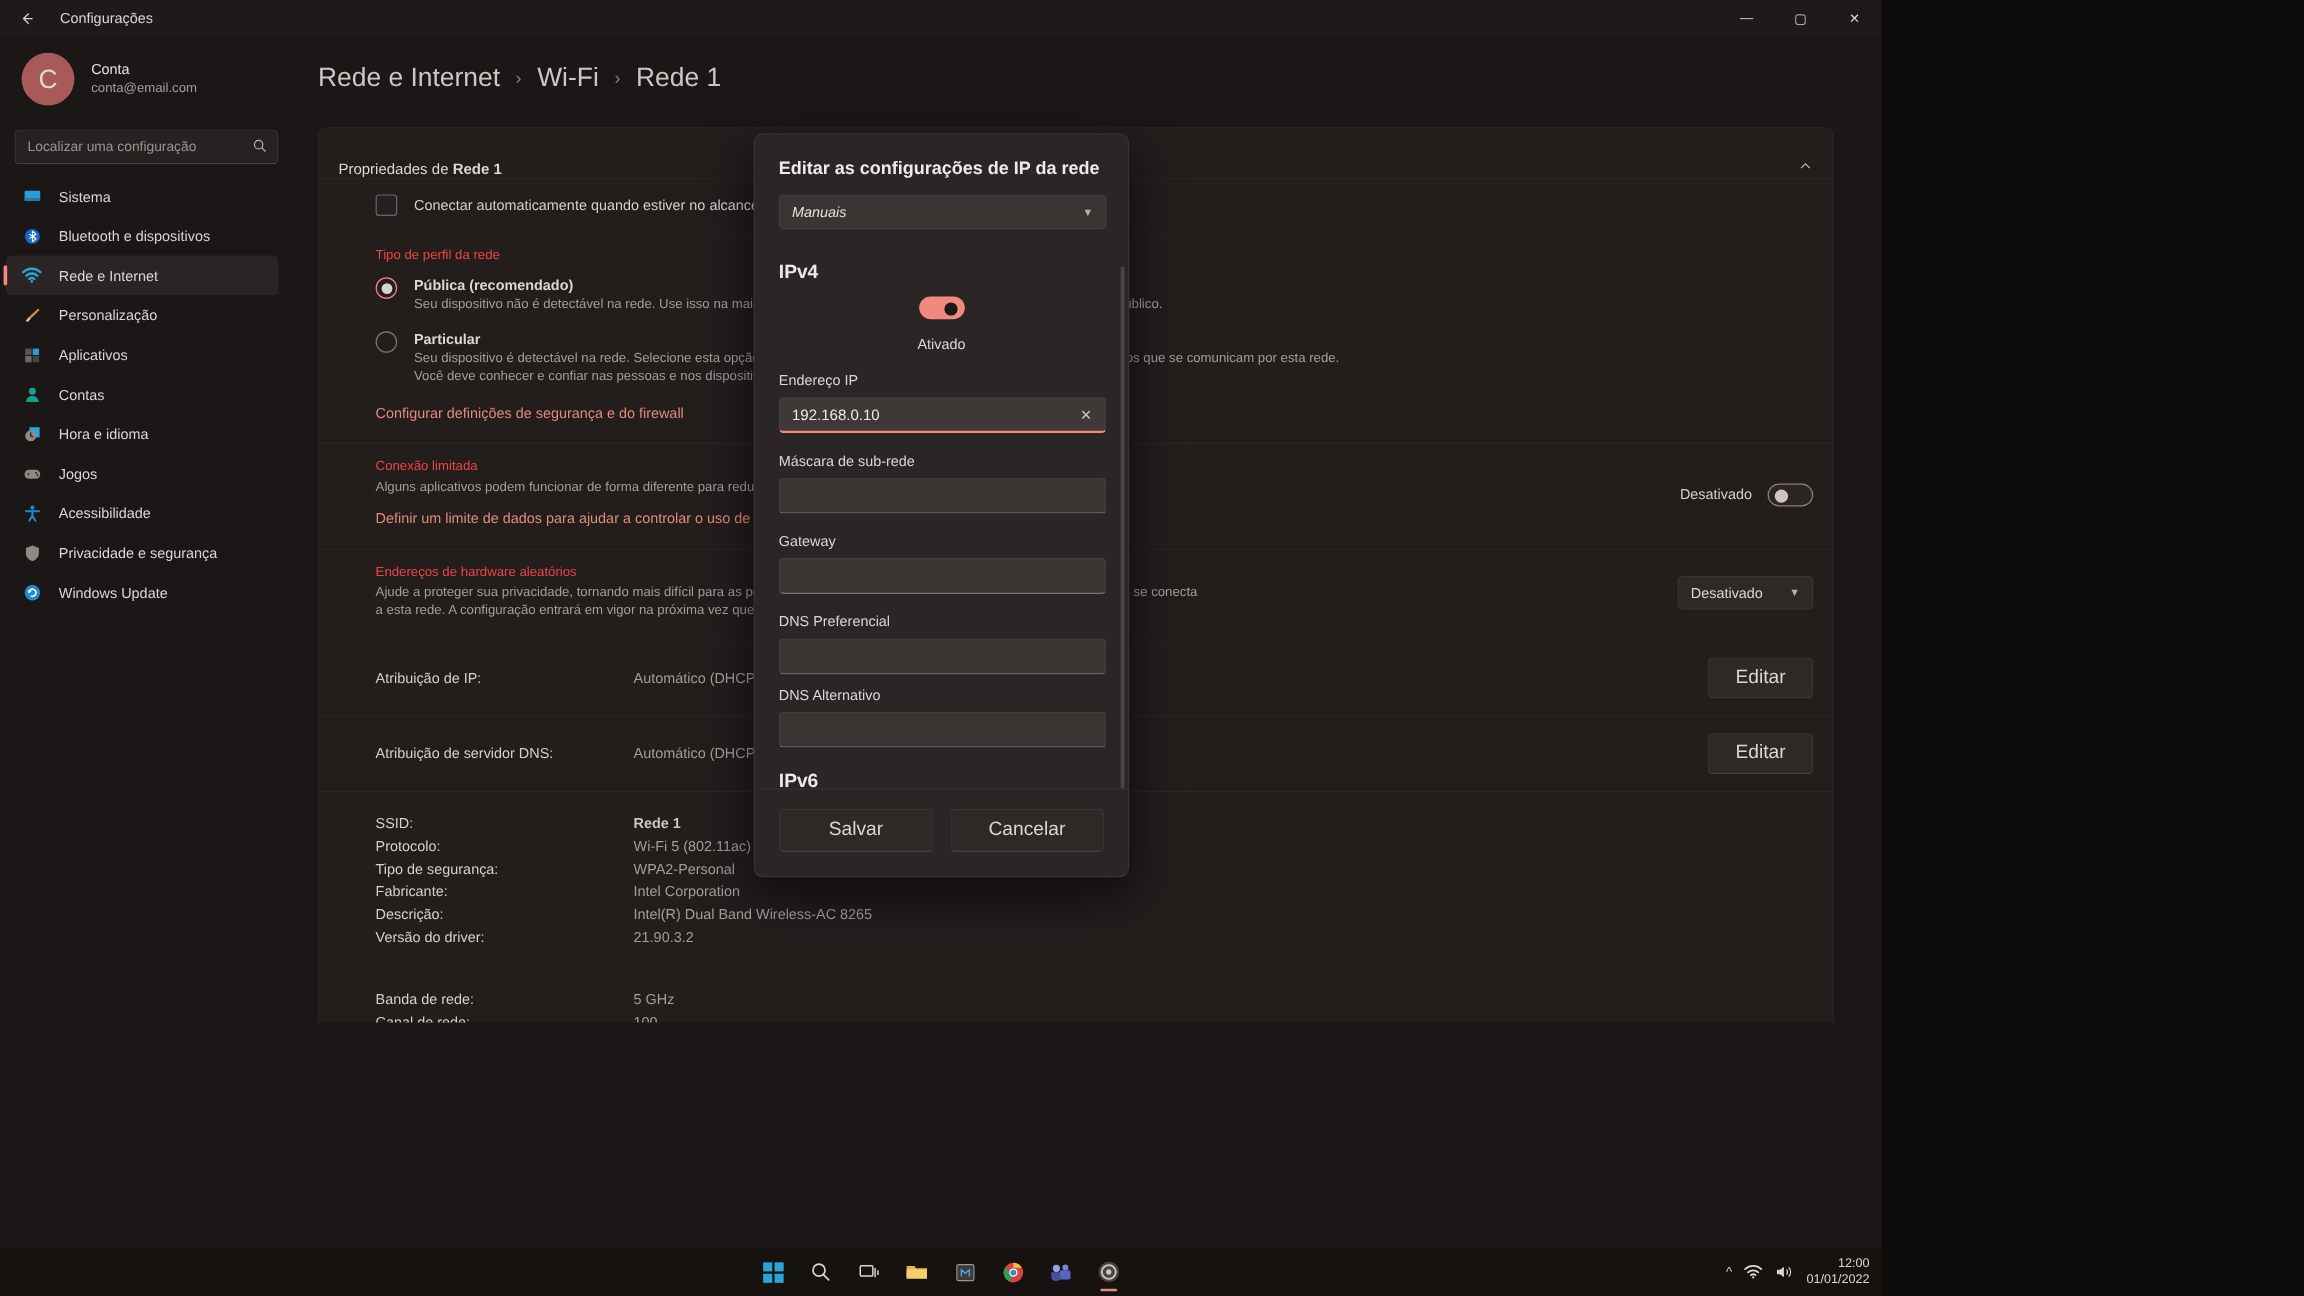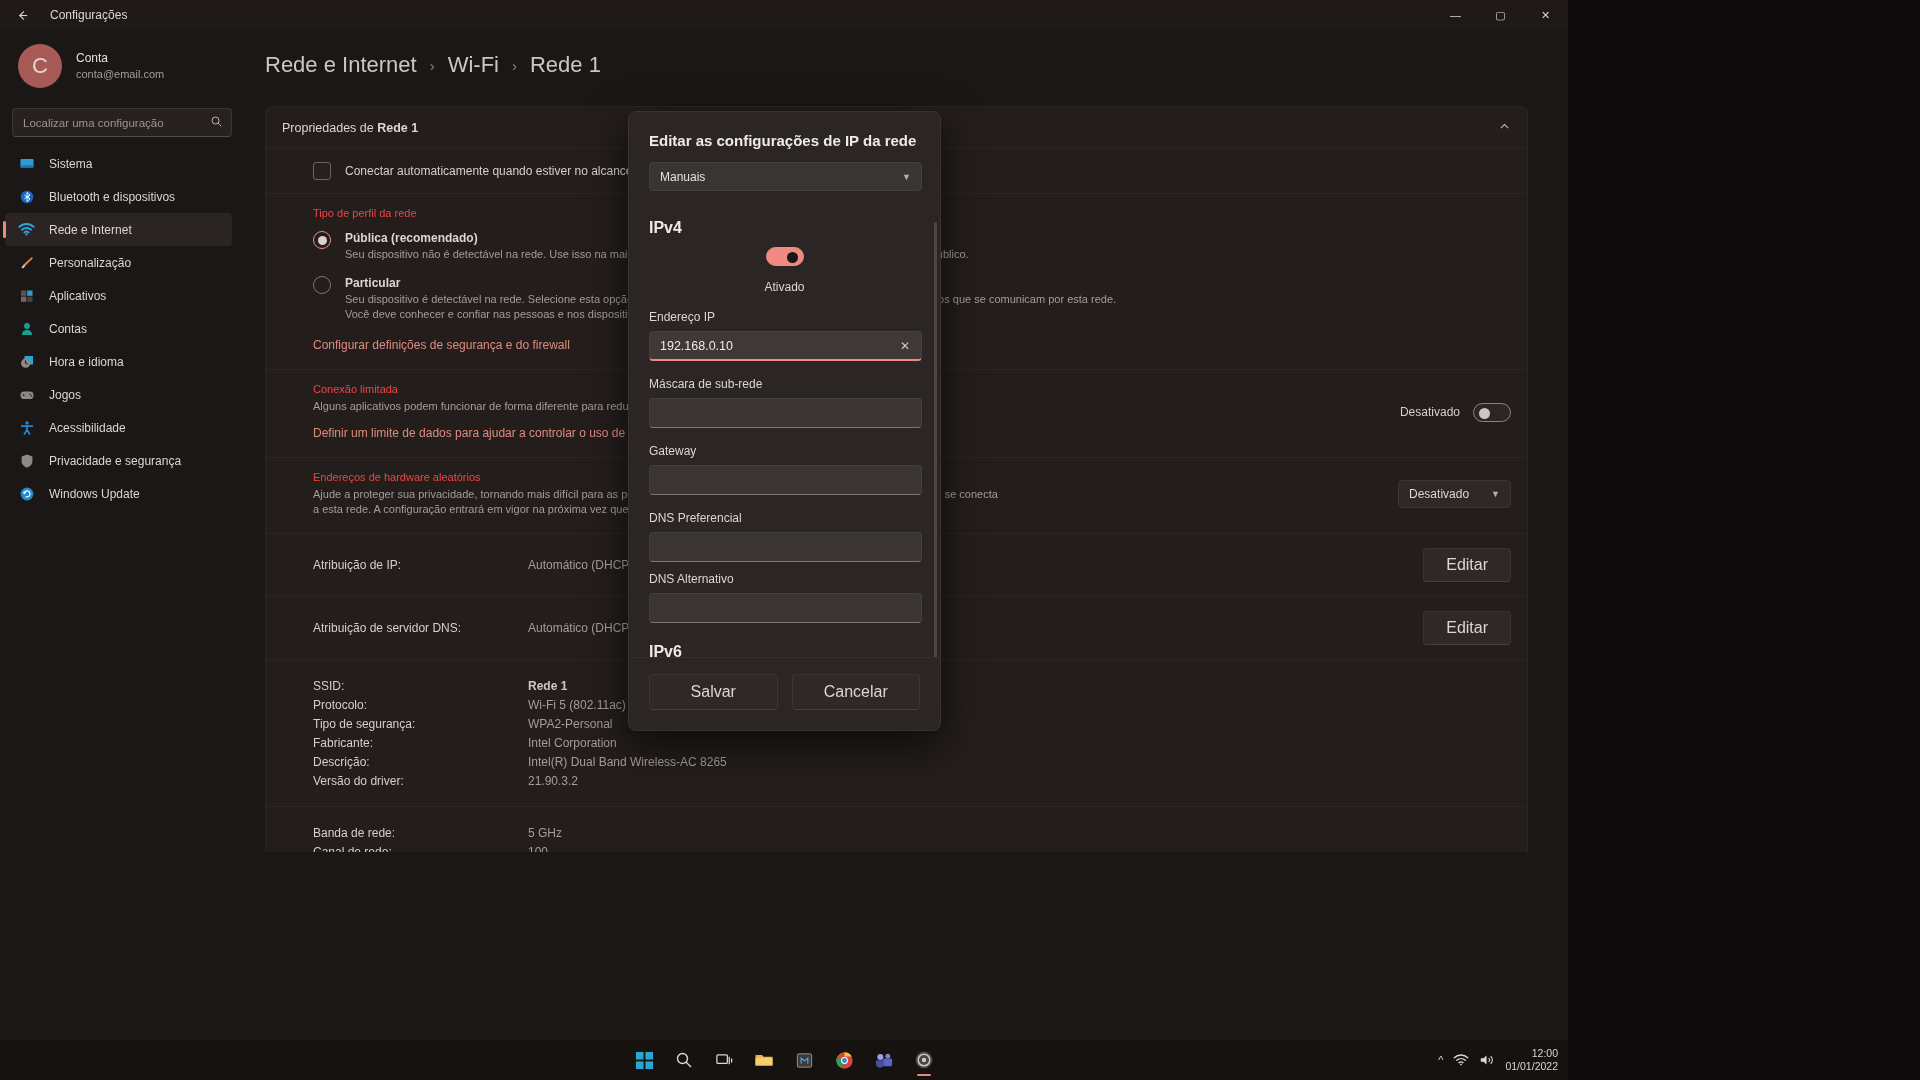--- a/index.html
+++ b/index.html
@@ -90,21 +90,21 @@
   .bc-sep { color: #8d8582; font-size: 15px; }
   .bc-item { cursor: pointer; }
   .bc-item.current { cursor: default; }
 
   .card {
     margin: 28px 40px 0 17px;
     background: #231d1c; border: 1px solid #2b2524; border-radius: 7px;
     overflow: hidden;
   }
   .card-head {
-    display: flex; align-items: center; height: 42px; padding: 0 16px 0 16px;
+    display: flex; align-items: flex-end; height: 42px; padding: 0 16px 0 16px;
     border-bottom: 1px solid #2b2524;
   }
   .card-head .t { color: #ddd6d3; font-size: 12.5px; }
   .card-head .t b { font-weight: bold; }
   .chev { margin-left: auto; color: #bdb6b3; font-size: 11px; cursor: pointer; }
 
   .row { padding: 14px 16px 14px 47px; border-bottom: 1px solid #2b2524; }
   .row.kv { display: flex; align-items: center; }
   .row .k { color: #d6cfcc; font-size: 12px; width: 215px; }
   .row .v { color: #a49d9a; font-size: 12px; flex: 1; }
@@ -168,21 +168,21 @@
     display: flex; flex-direction: column;
     max-height: 620px;
   }
   .modal-title { color: #efe9e7; font-size: 15px; font-weight: bold; padding: 20px 20px 13px 20px; }
   .modal-body { padding: 0 20px 0 20px; overflow: hidden; position: relative; flex: 1; }
   .modal-scroll { position: absolute; right: 3px; top: 60px; width: 3px; height: 470px; background: #4e4644; border-radius: 2px; }
 
   .m-select {
     width: 273px; height: 29px; background: #3a3433; border: 1px solid #454040;
     border-radius: 4px; color: #e6e0de; font-size: 12px;
-    display: flex; align-items: center; padding: 0 10px; cursor: pointer;
+    display: flex; align-items: center; padding: 0 10px; cursor: pointer; font-style: italic;
   }
   .m-select .dc { margin-left: auto; color: #b6afac; font-size: 9px; }
 
   .m-h { color: #efe9e7; font-size: 16px; font-weight: bold; margin: 28px 0 10px 0; }
   .m-toggle-row { display: flex; align-items: center; gap: 14px; margin-bottom: 10px; flex-direction: column; }
   .m-toggle-row .lbl { color: #ddd6d3; font-size: 12px; }
 
   .m-label { color: #ddd6d3; font-size: 12px; margin: 16px 0 7px 0; }
   .m-input {
     width: 273px; height: 30px; background: #3a3433; border: 1px solid #454040;

